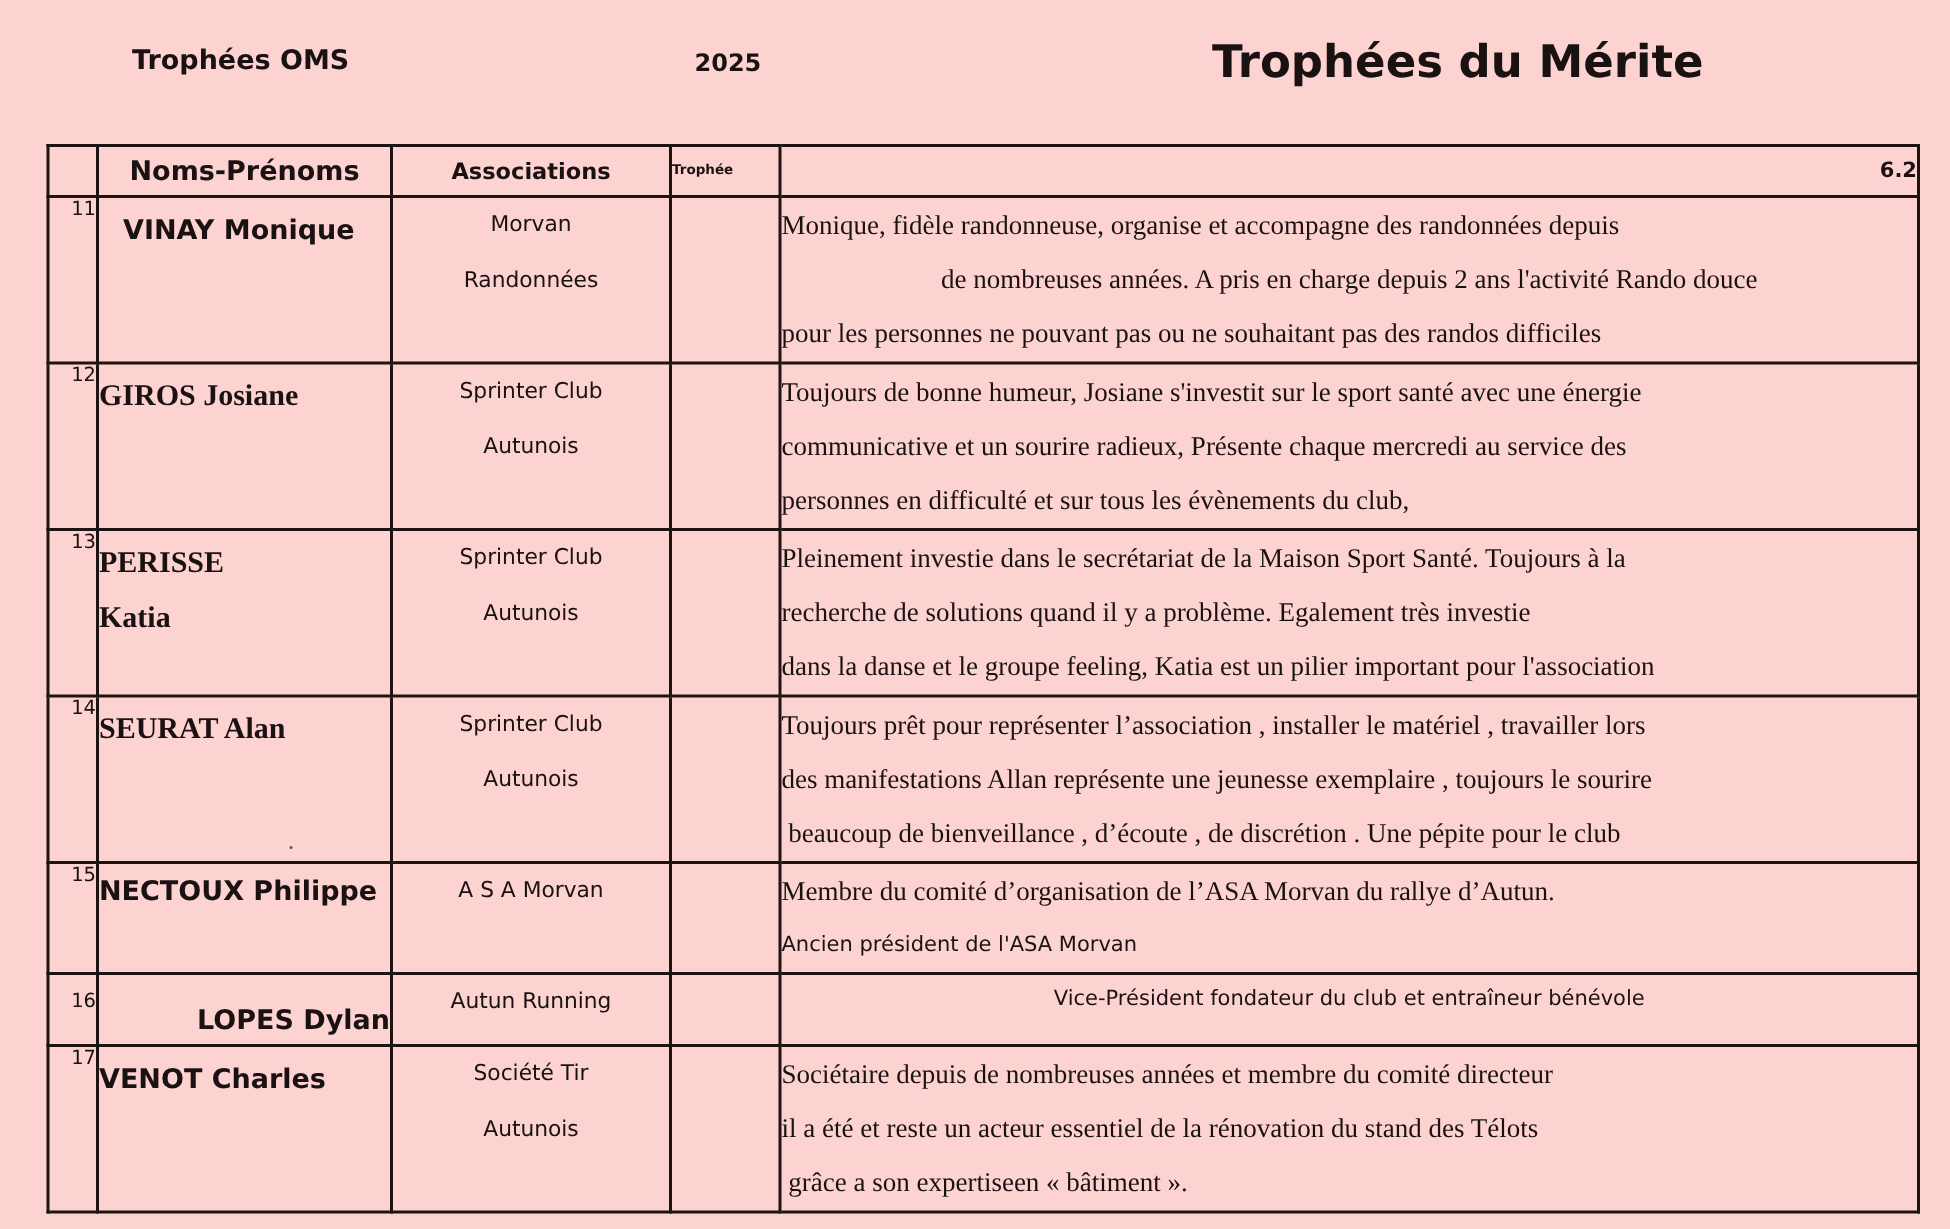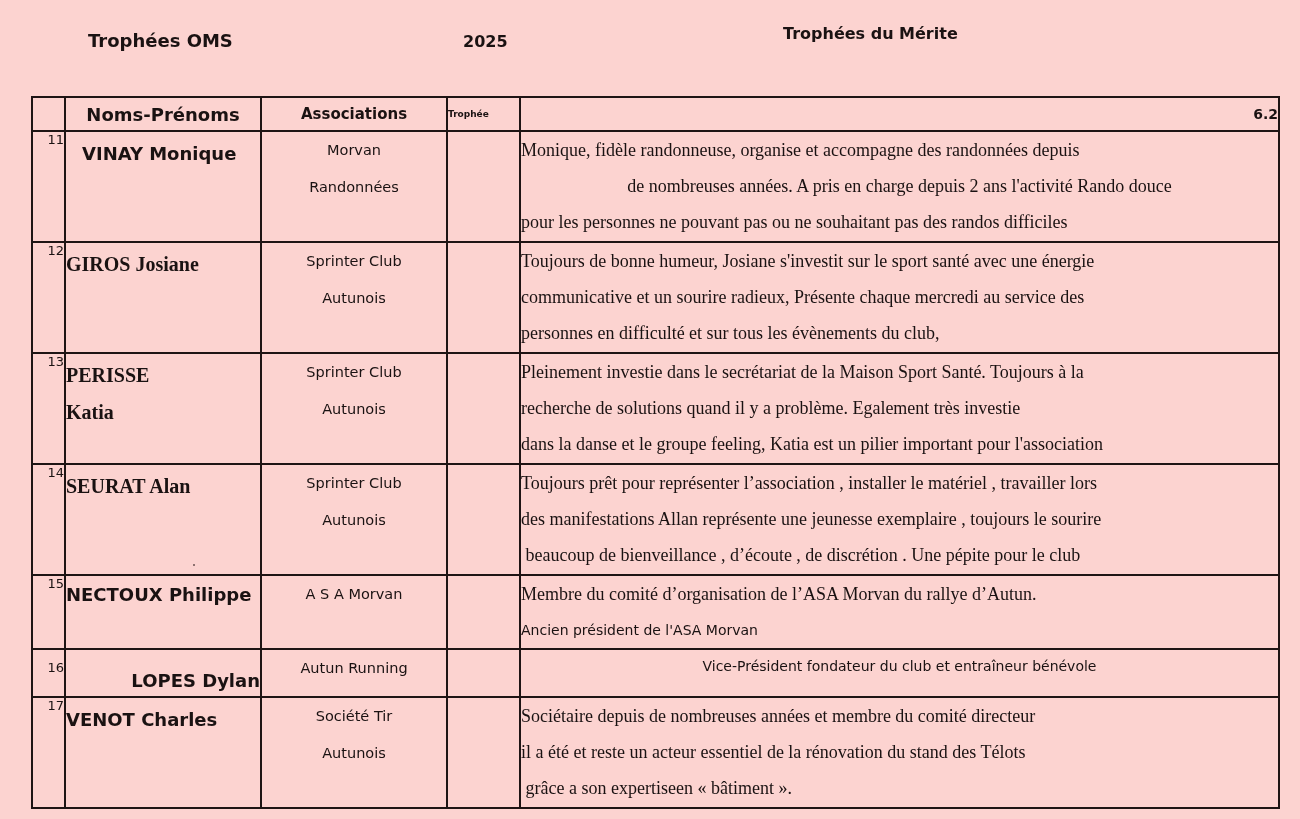--- a/index.html
+++ b/index.html
@@ -15,21 +15,21 @@
       color: #1a1212;
     }
     .title {
       position: absolute;
       font-family: "DejaVu Sans", sans-serif;
       font-weight: bold;
       white-space: nowrap;
     }
     #title-left { left: 88px; top: 30px; font-size: 18px; }
     #title-year { left: 463px; top: 32px; font-size: 16px; }
-    #title-right { left: 783px; top: 24px; font-size: 16px; }
+    #title-right { left: 808px; top: 24px; font-size: 30px; }
 
     table.grid {
       position: absolute;
       left: 31px;
       top: 96px;
       border-collapse: collapse;
       table-layout: fixed;
       width: 1247px;
     }
     table.grid td, table.grid th {

